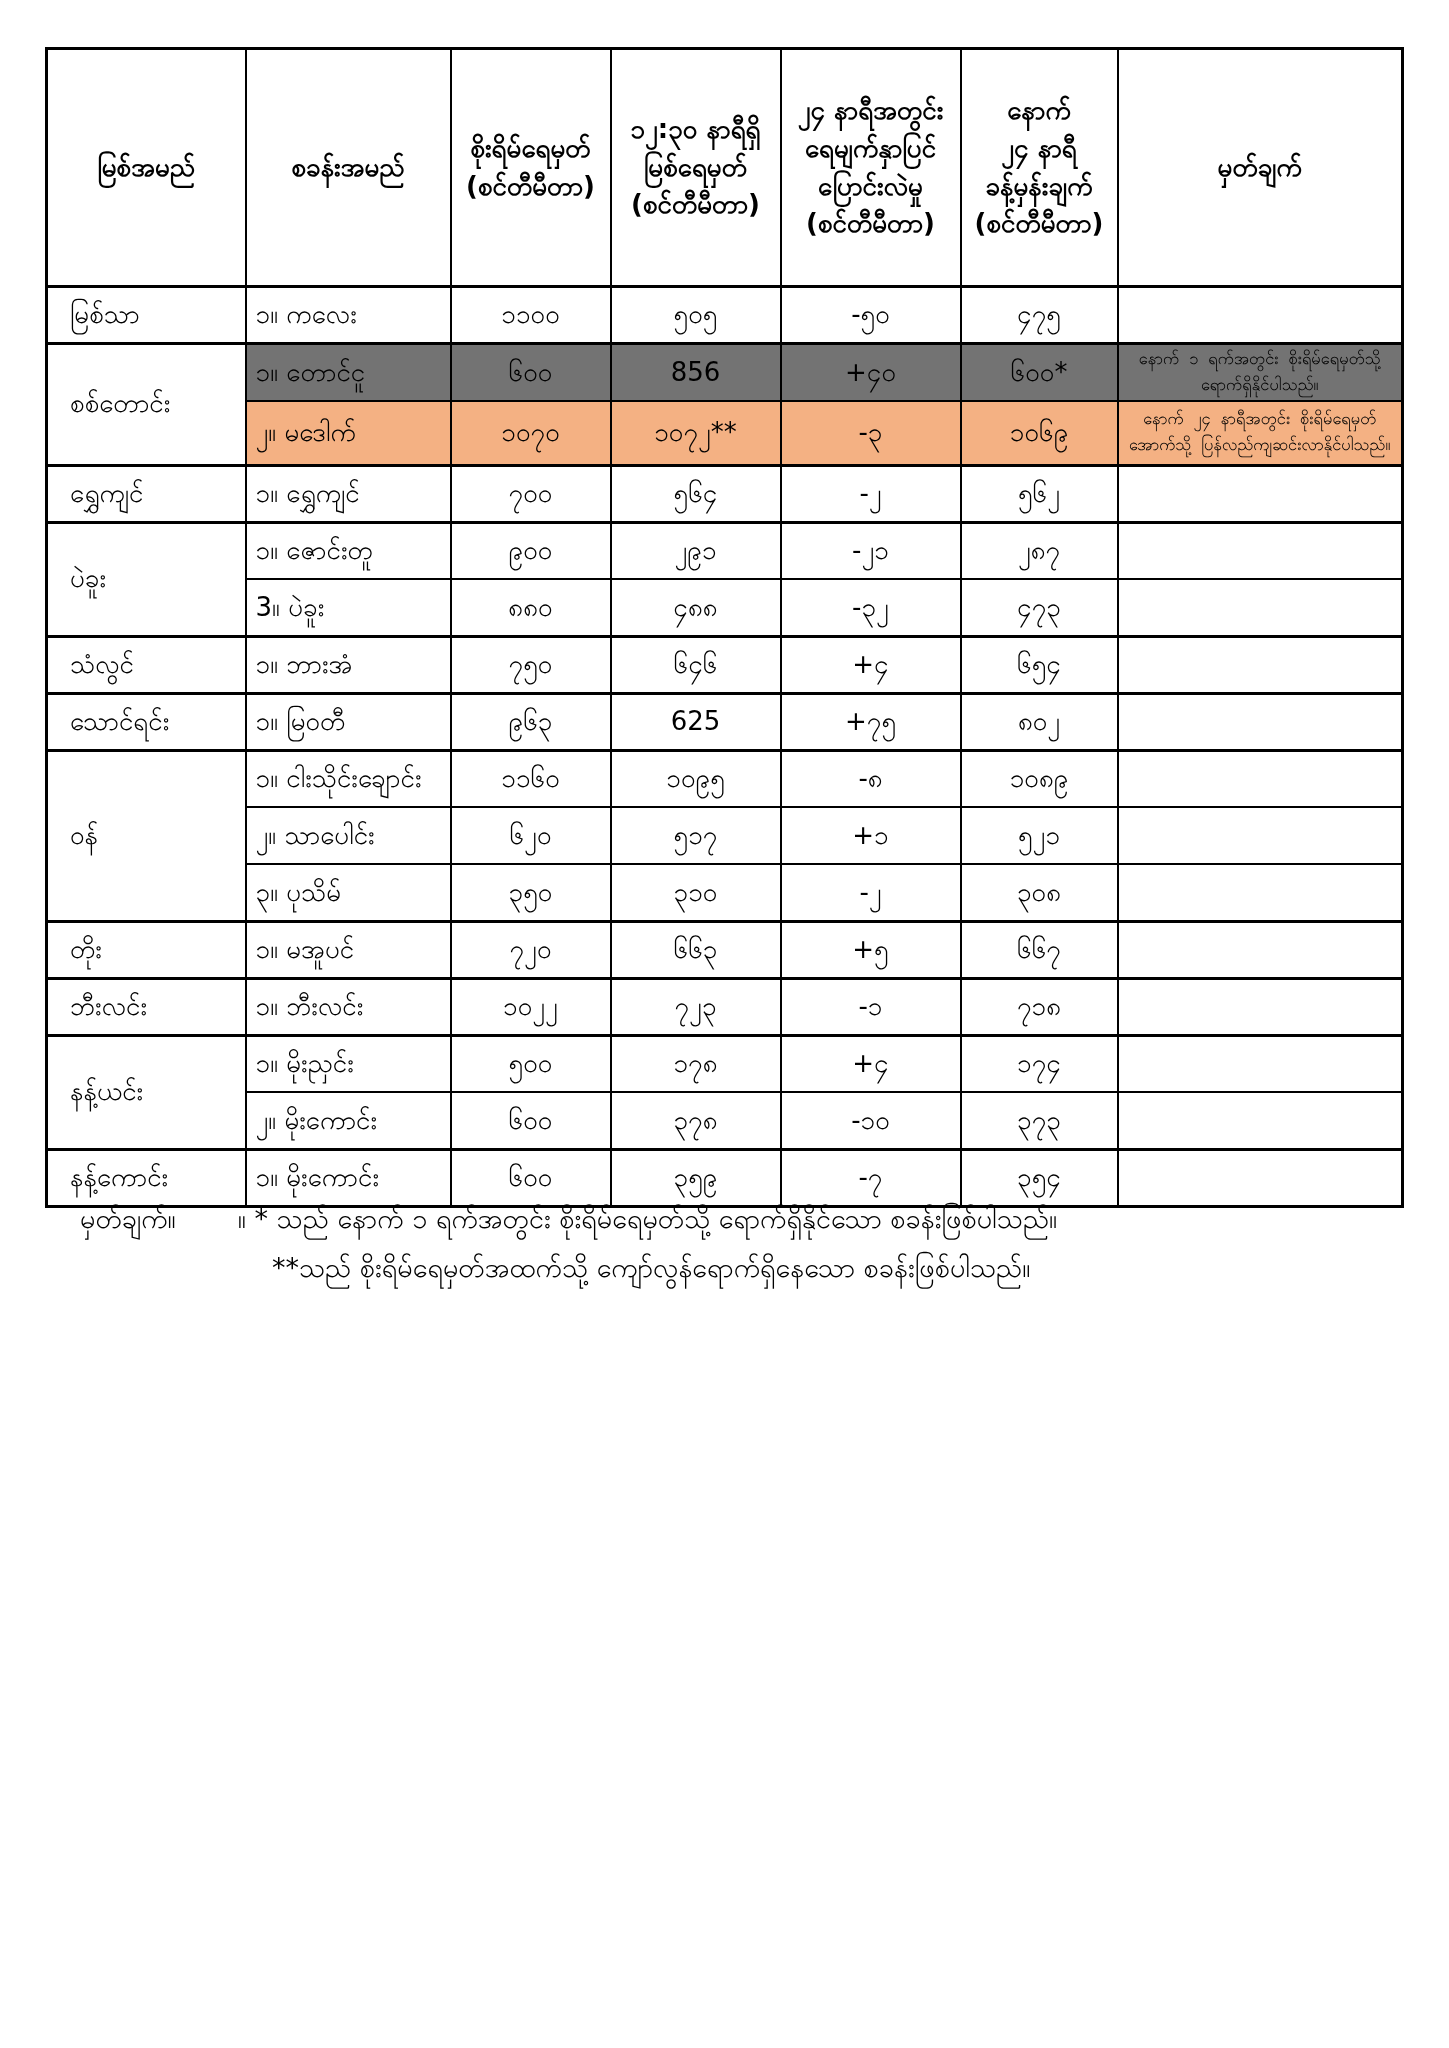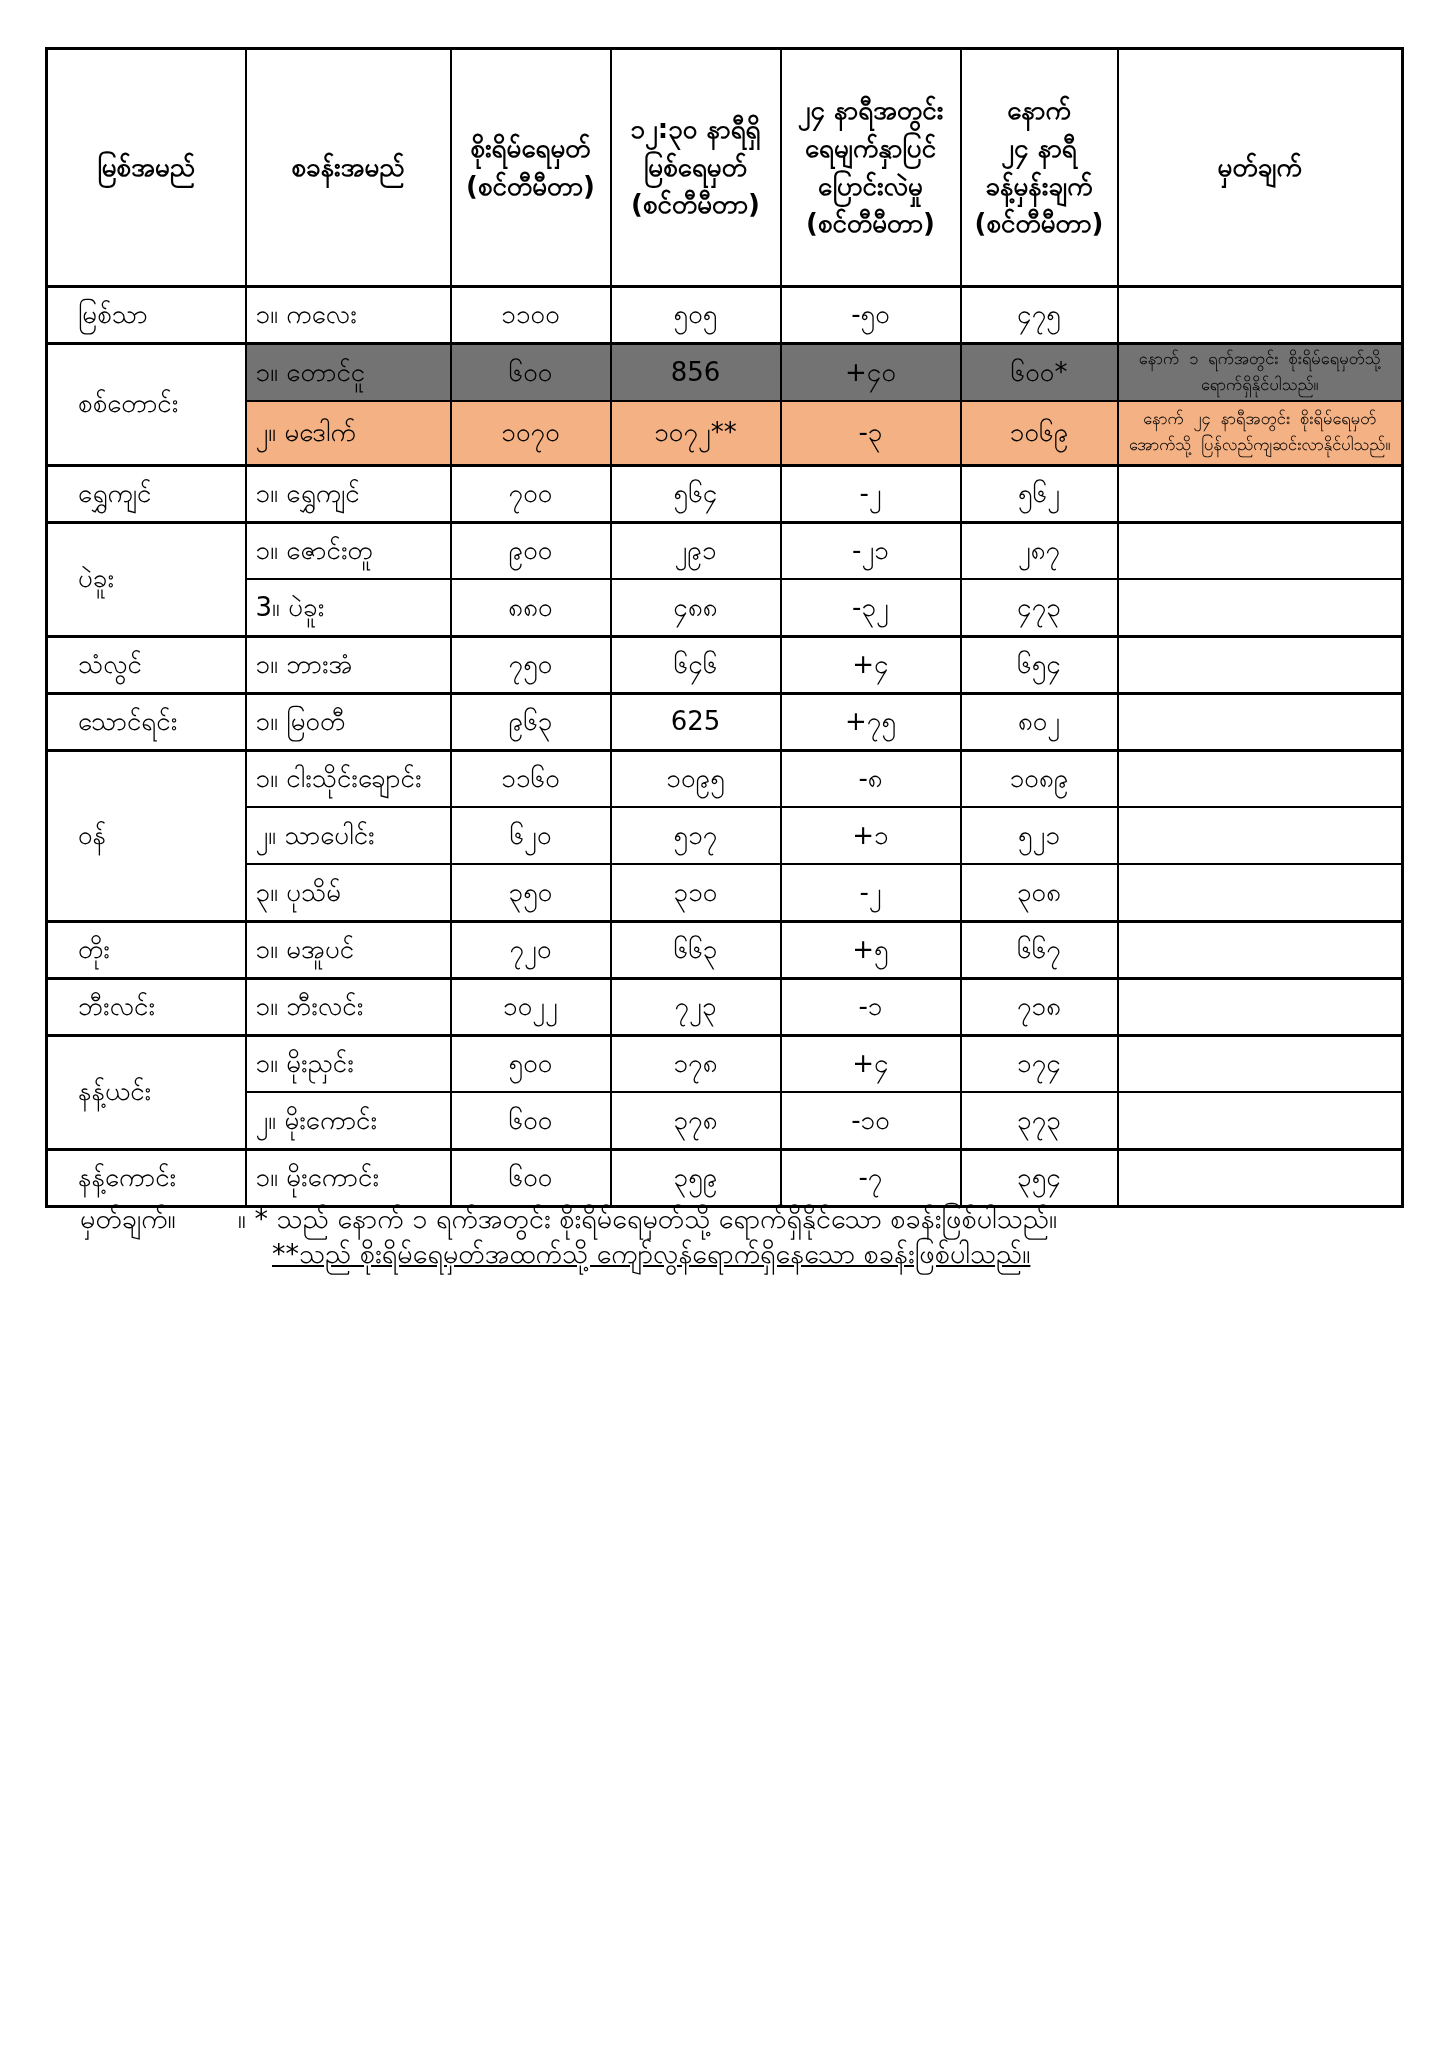--- a/index.html
+++ b/index.html
@@ -32,37 +32,37 @@
     font-size: 26px;
     line-height: 1.45;
     padding: 2px 5px;
     white-space: pre-line;
     overflow: hidden;
   }
   .wl thead tr { height: 238px; }
   .wl tbody tr { height: 57px; }
   .wl tbody tr.r-tall { height: 64px; }
   .wl tbody tr.grp td { border-top: 3px solid #000; }
-  .wl td.river { text-align: left; padding-left: 30px; border-radius: 26px; }
+  .wl td.river { text-align: left; padding-left: 22px; border-radius: 26px; }
   .wl td.station { text-align: left; padding-left: 9px; }
   .wl td.remark { font-size: 16.5px; line-height: 1.55; padding: 2px 6px; font-family: Liberation Mono, monospace; }
   .hl-y { background: #737373; }
   .hl-o { background: #F4B183; }
   .footnotes {
     position: absolute;
     left: 80px;
     top: 1205px;
     width: 1340px;
     font-size: 27px;
     line-height: 1.0;
   }
   .fn-line1 { display: flex; align-items: baseline; }
   .fn-label { flex: 0 0 auto; }
   .fn-text1 { margin-left: 62px; }
-  .fn-line2 { margin-left: 192px; margin-top: 8px; text-decoration: underline; }
+  .fn-line2 { margin-left: 192px; margin-top: 22px; }
 </style>
 </head>
 <body>
 
 <div class="page">
 
   <table class="wl">
     <colgroup>
       <col style="width:199px">
       <col style="width:205px">

